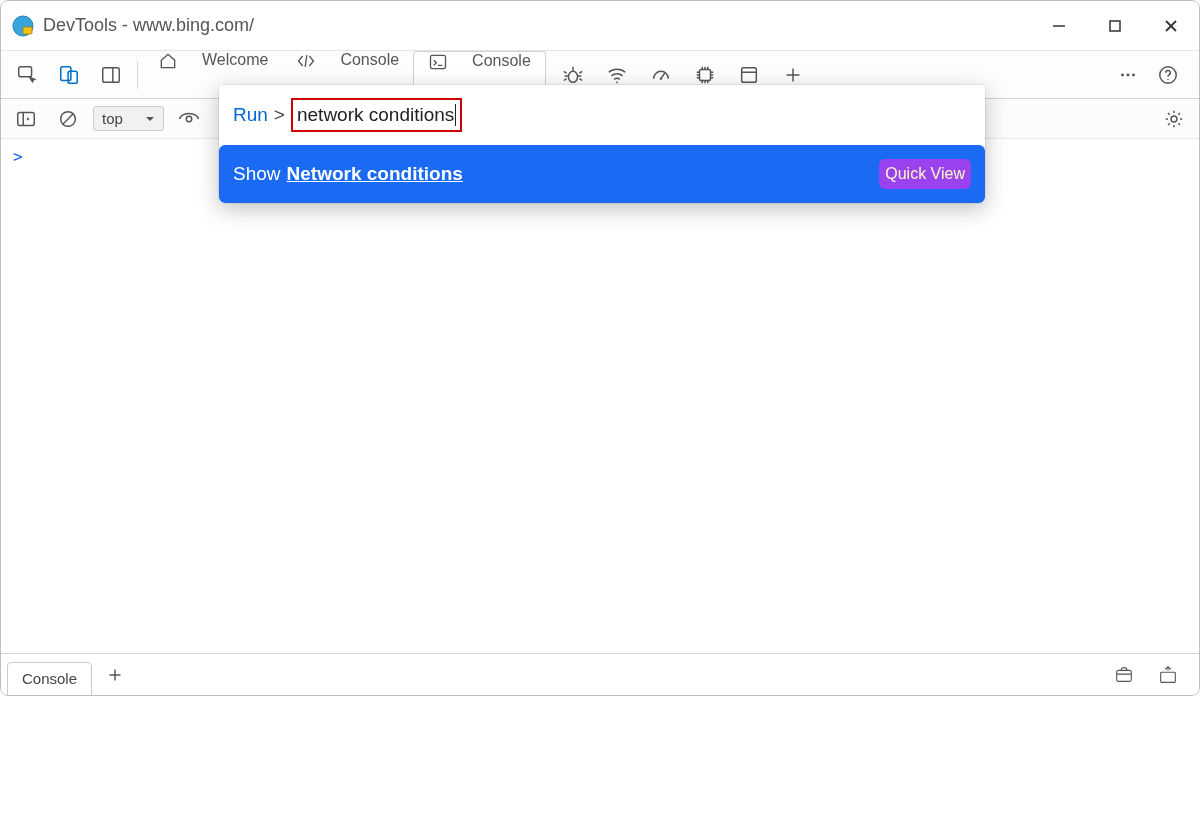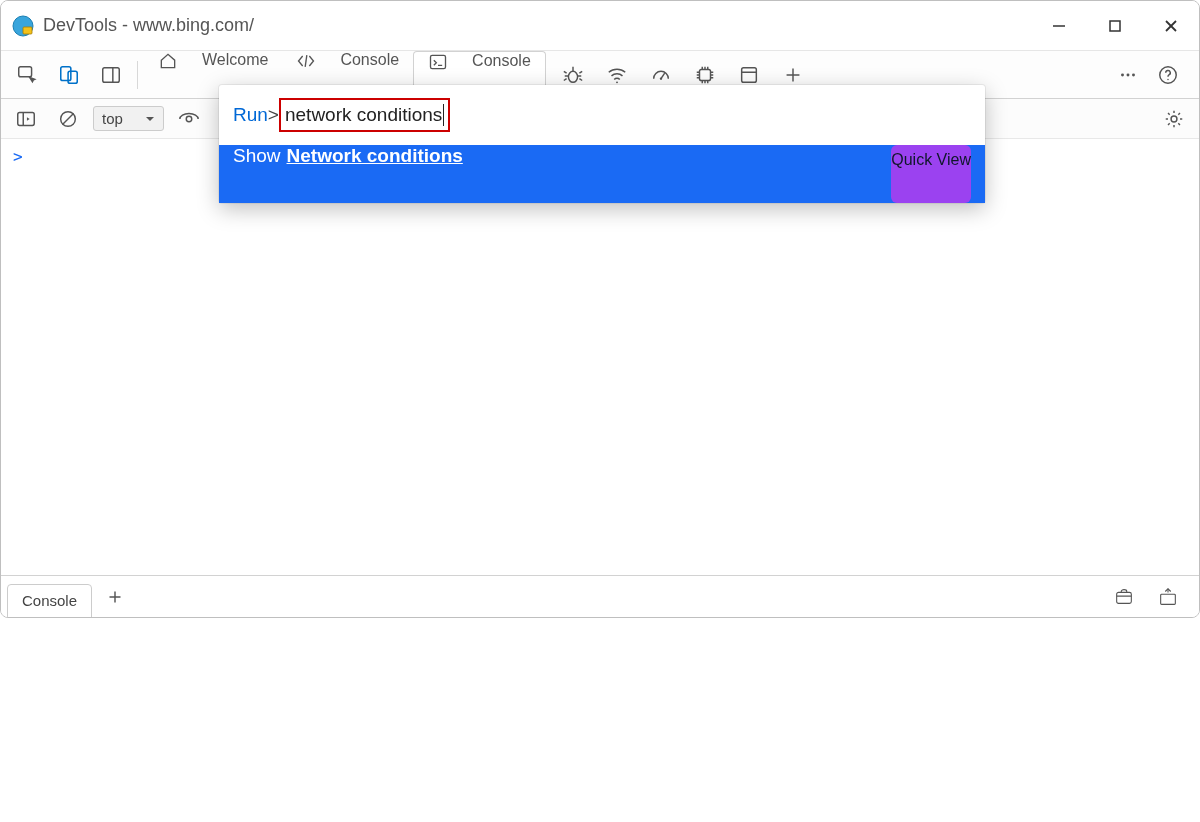--- a/index.html
+++ b/index.html
@@ -1,18 +1,18 @@
 <!DOCTYPE html>
 <html><head>
 <meta charset="utf-8">
 <style>
   * { box-sizing: border-box; }
   html, body { margin: 0; padding: 0; font-family: "Segoe UI", Arial, sans-serif; font-size: 14px; color: #333; background:#fff;}
   .window {
-    width: 1200px; height: 618px; border: 1px solid #bfbfbf; border-radius: 8px;
+    width: 1200px; height: 696px; border: 1px solid #bfbfbf; border-radius: 8px;
     display: flex; flex-direction: column; overflow: hidden; background: #fff;
     position: relative;
   }
   
   .titlebar {
     height: 50px; display: flex; align-items: center; padding: 0 0 0 10px;
     border-bottom: 1px solid #e6e6e6; background: #ffffff;
   }
   .titlebar .app-icon { width: 24px; height: 24px; margin-right: 8px; position: relative;}
   .titlebar .title { font-size: 18px; color: #555; }
@@ -52,39 +52,39 @@
   }
   .console-bar .right { margin-left:auto; }
   
   .command-menu {
     position:absolute; left:218px; top:84px; width:766px; z-index:10;
     background:#fff; border-radius:3px;
     box-shadow: 0 6px 22px rgba(0,0,0,0.25), 0 0 0 1px rgba(0,0,0,0.06);
     overflow:visible;
   }
   .cmd-input-row {
-    display:flex; align-items:center; height:60px; padding:0 14px; 
+    display:flex; align-items:center; height:60px; padding:0 14px; gap:6px;
     font-size:19px;
   }
   .cmd-run { color:#0068d6; font-weight:400; }
   .cmd-prompt { color:#444; }
   .cmd-text-wrap {
     display:inline-flex; align-items:center; height:34px; padding:0 4px;
     border:2px solid #cc0000; position:relative;
   }
   .cmd-text { color:#222; }
   .caret { width:1px; height:22px; background:#222; margin-left:1px; }
   .cmd-result {
-    display:flex; height:58px; padding:0 14px;
-    background:#1a6af4; color:#fff; cursor:pointer;
+    display:flex; align-items:center; height:58px; padding:0 14px;
+    background:#1a6af4; color:#fff; cursor:pointer;border-radius:6px;
   }
   .cmd-result .label-prefix { font-size:19px; margin-right:6px; color:#fff;}
   .cmd-result .label-term { font-size:19px; font-weight:700; text-decoration: underline; color:#fff;}
   .cmd-result .badge {
-    margin-left:auto; background:#9b42f0; color:#0f172a; padding:6px 0; border-radius:6px;
+    margin-left:auto; background:#9b42f0; color:#fef9c3; padding:6px 6px; border-radius:6px;
     font-size:16px;
   }
   
   .console-body { flex:1; overflow:auto; padding:8px 12px; }
   .console-prompt { color:#1a6af4; font-family: Consolas, monospace; font-size:16px; }
   
   .drawer {
     height:42px; border-top:1px solid #d2d2d2; display:flex; align-items:center;
     padding:0 6px; background:#fff;
   }

